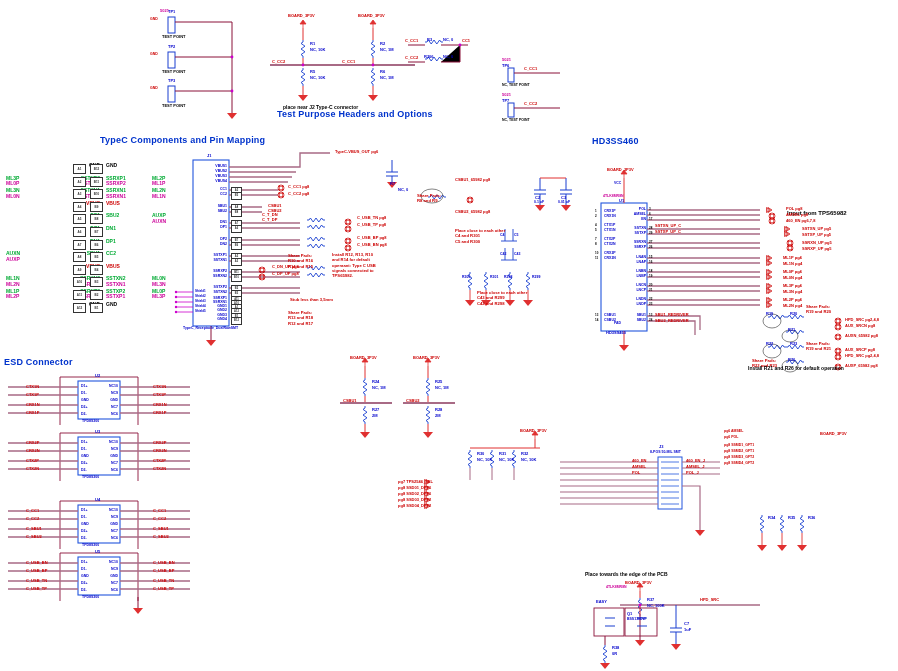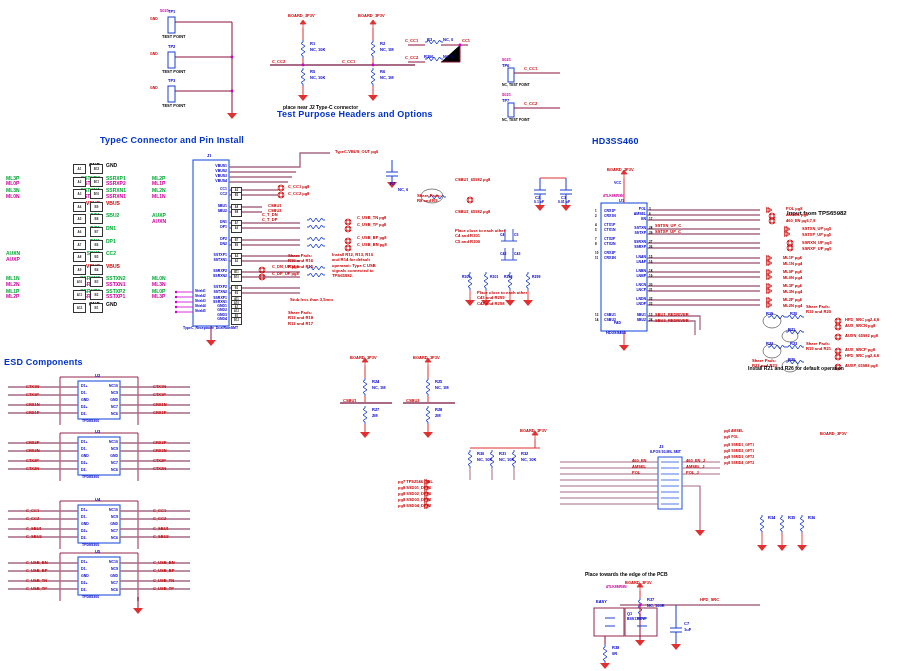--- a/index.html
+++ b/index.html
@@ -642,24 +642,24 @@
     <div class="lab f35 t-blue" style="left: 81px; top: 589px;">D2-</div>
     <div class="lab f35 t-blue" style="left: 104px; top: 561px; width: 14px; text-align: right;">NC10</div>
     <div class="lab f35 t-blue" style="left: 104px; top: 568px; width: 14px; text-align: right;">NC9</div>
     <div class="lab f35 t-blue" style="left: 104px; top: 575px; width: 14px; text-align: right;">GND</div>
     <div class="lab f35 t-blue" style="left: 104px; top: 582px; width: 14px; text-align: right;">NC7</div>
     <div class="lab f35 t-blue" style="left: 104px; top: 589px; width: 14px; text-align: right;">NC6</div>
     <div class="lab f4 t-blue" style="left: 95px; top: 550px;">U5</div>
     <div class="lab f35 t-blue" style="left: 82px; top: 595.5px;">TPD8S300</div>
   </div>
 
-<div class="lab sec-title" style="left:100px;top:136px;">TypeC Connector and Pin Install</div>
+<div class="lab sec-title" style="left:100px;top:136px;">TypeC Components and Pin Mapping</div>
 <div class="lab sec-title" style="left:277px;top:110px;">Test Purpose Headers and Options</div>
 <div class="lab sec-title" style="left:592px;top:137px;">HD3SS460</div>
-<div class="lab sec-title" style="left:4px;top:358px;">ESD Components</div>
+<div class="lab sec-title" style="left:4px;top:358px;">ESD Connector</div>
 
 <div class="lab f4 t-mag" style="left:160px;top:9px;">5021</div>
 <div class="lab f4 t-blue" style="left:168px;top:10px;">TP1</div>
 <div class="lab f35 t-red" style="left:150px;top:18px;">GND</div>
 <div class="lab f4 t-blk" style="left:162px;top:35px;">TEST POINT</div>
 <div class="lab f4 t-blue" style="left:168px;top:45px;">TP2</div>
 <div class="lab f35 t-red" style="left:150px;top:53px;">GND</div>
 <div class="lab f4 t-blk" style="left:162px;top:70px;">TEST POINT</div>
 <div class="lab f4 t-blue" style="left:168px;top:79px;">TP3</div>
 <div class="lab f35 t-red" style="left:150px;top:87px;">GND</div>

